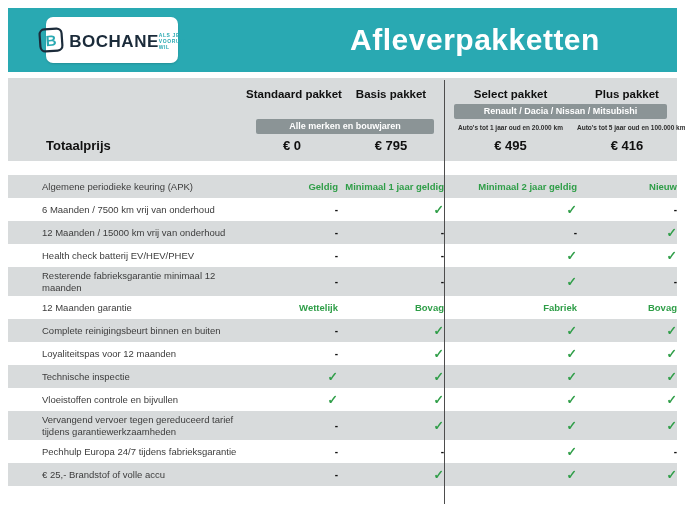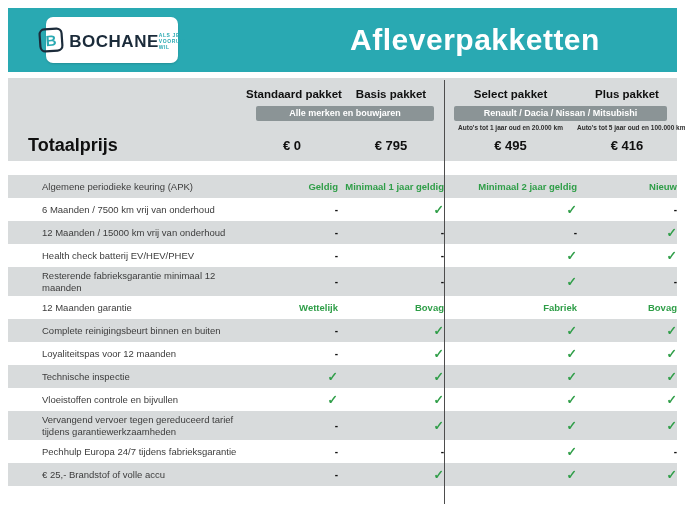--- a/index.html
+++ b/index.html
@@ -60,21 +60,21 @@
   .badge-right{grid-column:4 / span 2;}
   .note-row{height:11px;}
   .note{
     grid-row:1;
     text-align:center;font-size:6.5px;font-weight:bold;color:#2e2e2e;white-space:nowrap;
   }
   .note-select{grid-column:4;}
   .note-plus{grid-column:5;}
   .price-row{height:24px;padding-bottom:4px;}
   .price-label{
-    padding-left:20px;font-size:18px;font-weight:bold;color:#101010;
+    padding-left:38px;font-size:13px;font-weight:bold;color:#101010;
   }
   .price{text-align:center;font-size:13px;font-weight:bold;color:#101010;}
   .head-gap{height:14px;background:#ffffff;}
   
   .feature-row{min-height:23px;}
   .zebra-gray{background:#d8dbdc;}
   .zebra-white{background:#ffffff;}
   .row-label{
     padding:3px 6px 3px 34px;font-size:9.5px;color:#3c3c3c;line-height:11.5px;
   }
@@ -114,22 +114,22 @@
       <div class="grid colhead-row">
         <div></div>
         <div class="colhead">Standaard pakket</div>
         <div class="colhead">Basis pakket</div>
         <div class="colhead">Select pakket</div>
         <div class="colhead">Plus pakket</div>
       </div>
 
       <div class="grid badge-row">
         <div></div>
+        <div class="badge badge-right">Renault / Dacia / Nissan / Mitsubishi</div>
         <div class="badge badge-left">Alle merken en bouwjaren</div>
-        <div class="badge badge-right">Renault / Dacia / Nissan / Mitsubishi</div>
       </div>
 
       <div class="grid note-row">
         <div class="note note-select">Auto's tot 1 jaar oud en 20.000 km</div>
         <div class="note note-plus">Auto's tot 5 jaar oud en 100.000 km</div>
       </div>
 
       <div class="grid price-row">
         <div class="price-label">Totaalprijs</div>
         <div class="price">€ 0</div>

